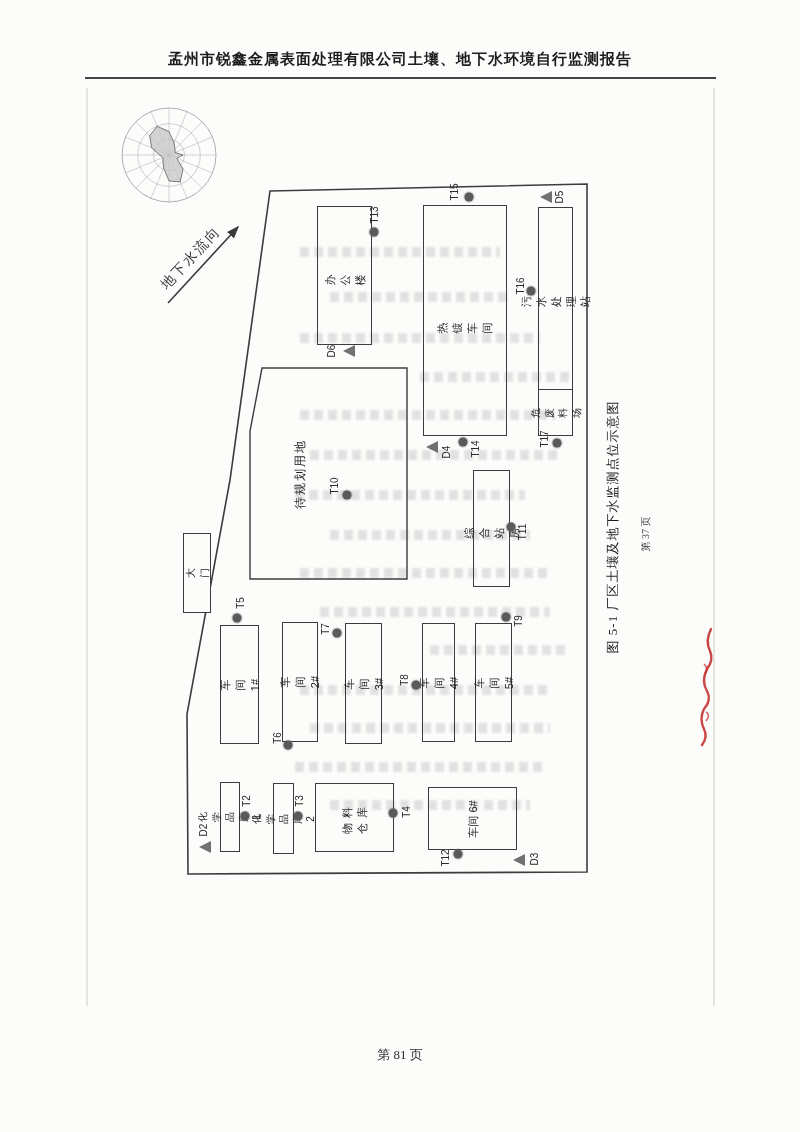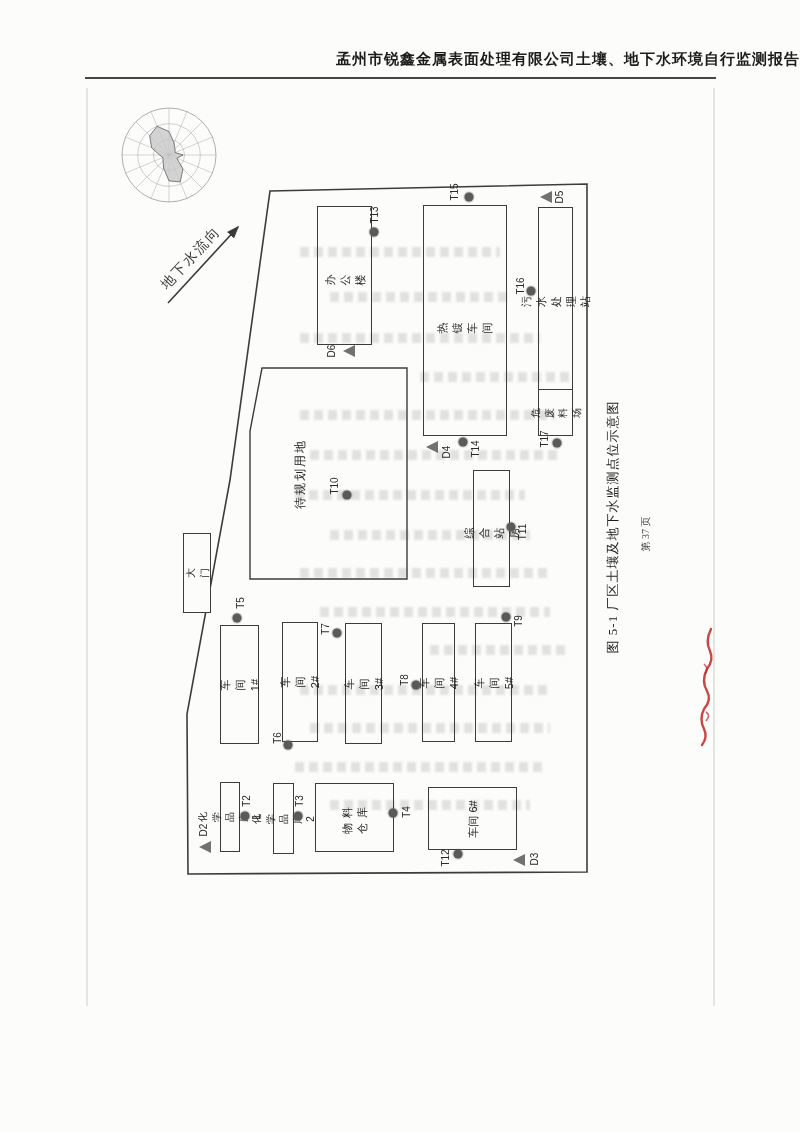--- a/index.html
+++ b/index.html
@@ -1,20 +1,20 @@
 <!DOCTYPE html>
 <html><head>
 <meta charset="utf-8">
 <style>
   html,body{margin:0;padding:0;background:#ffffff;}
   #page{position:relative;width:800px;height:1132px;background:#fcfcfb;overflow:hidden;
         font-family:"Liberation Sans",sans-serif;color:#222;}
   .abs{position:absolute;}
   
-  .header-title{left:0;top:50px;width:800px;text-align:right;font-family:"Liberation Serif",serif;
+  .header-title{left:0;top:50px;width:800px;text-align:center;font-family:"Liberation Serif",serif;
                 font-weight:bold;font-size:15px;letter-spacing:1px;color:#1c1c1c;}
   .header-rule{left:85px;top:77px;width:631px;height:2px;background:#454545;}
   .footer-page{left:0;top:1046px;width:800px;text-align:center;font-family:"Liberation Serif",serif;
                font-size:13px;color:#333;}
   
   .scan-edge{width:2px;background:#e4e4e1;}
   
   .ghost{height:10px;z-index:0;filter:blur(1.3px);opacity:.8;
          background:repeating-linear-gradient(90deg,rgba(125,125,125,.26) 0 9px,transparent 9px 14px);}
   
@@ -194,14 +194,15 @@
   <div class="dpoint" style="left:432px;top:447px;"></div>
   <div class="mlabel" style="left:446px;top:452px;">D4</div>
   <div class="dpoint" style="left:546px;top:197px;"></div>
   <div class="mlabel" style="left:559px;top:197px;">D5</div>
   <div class="dpoint" style="left:349px;top:351px;"></div>
   <div class="mlabel" style="left:331px;top:351px;">D6</div>
 
   <div class="vtext caption" style="left:613px;top:527px;">图 5-1 厂区土壤及地下水监测点位示意图</div>
   <div class="vtext inner-page" style="left:646px;top:534px;">第 37 页</div>
 
+  <div class="abs footer-page">第 81 页</div>
 
 </div>
 
 </body></html>

